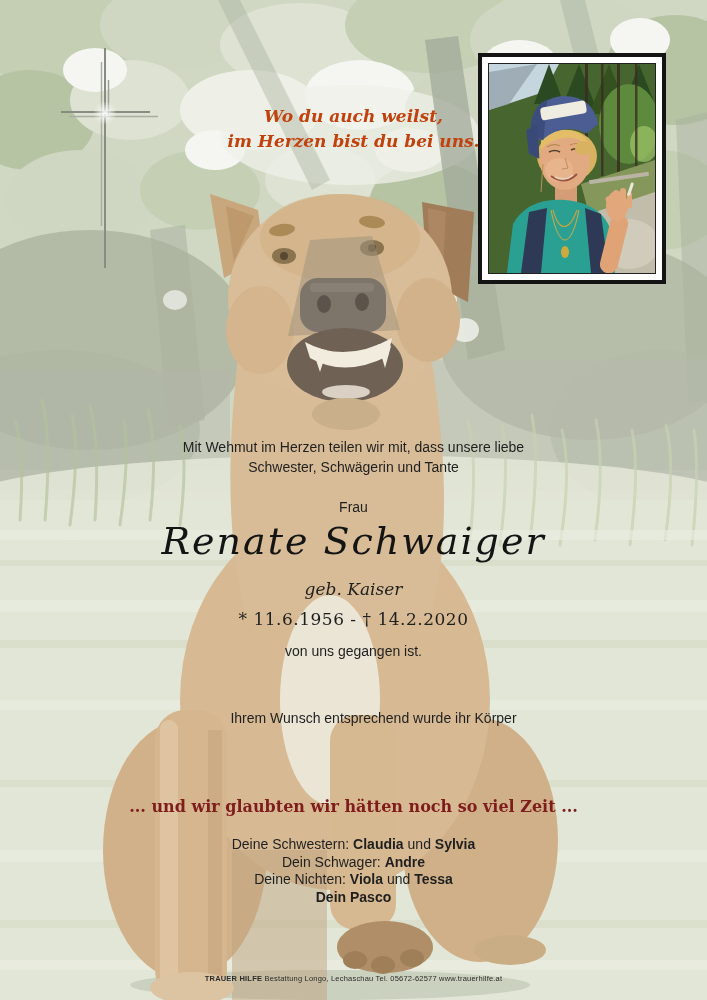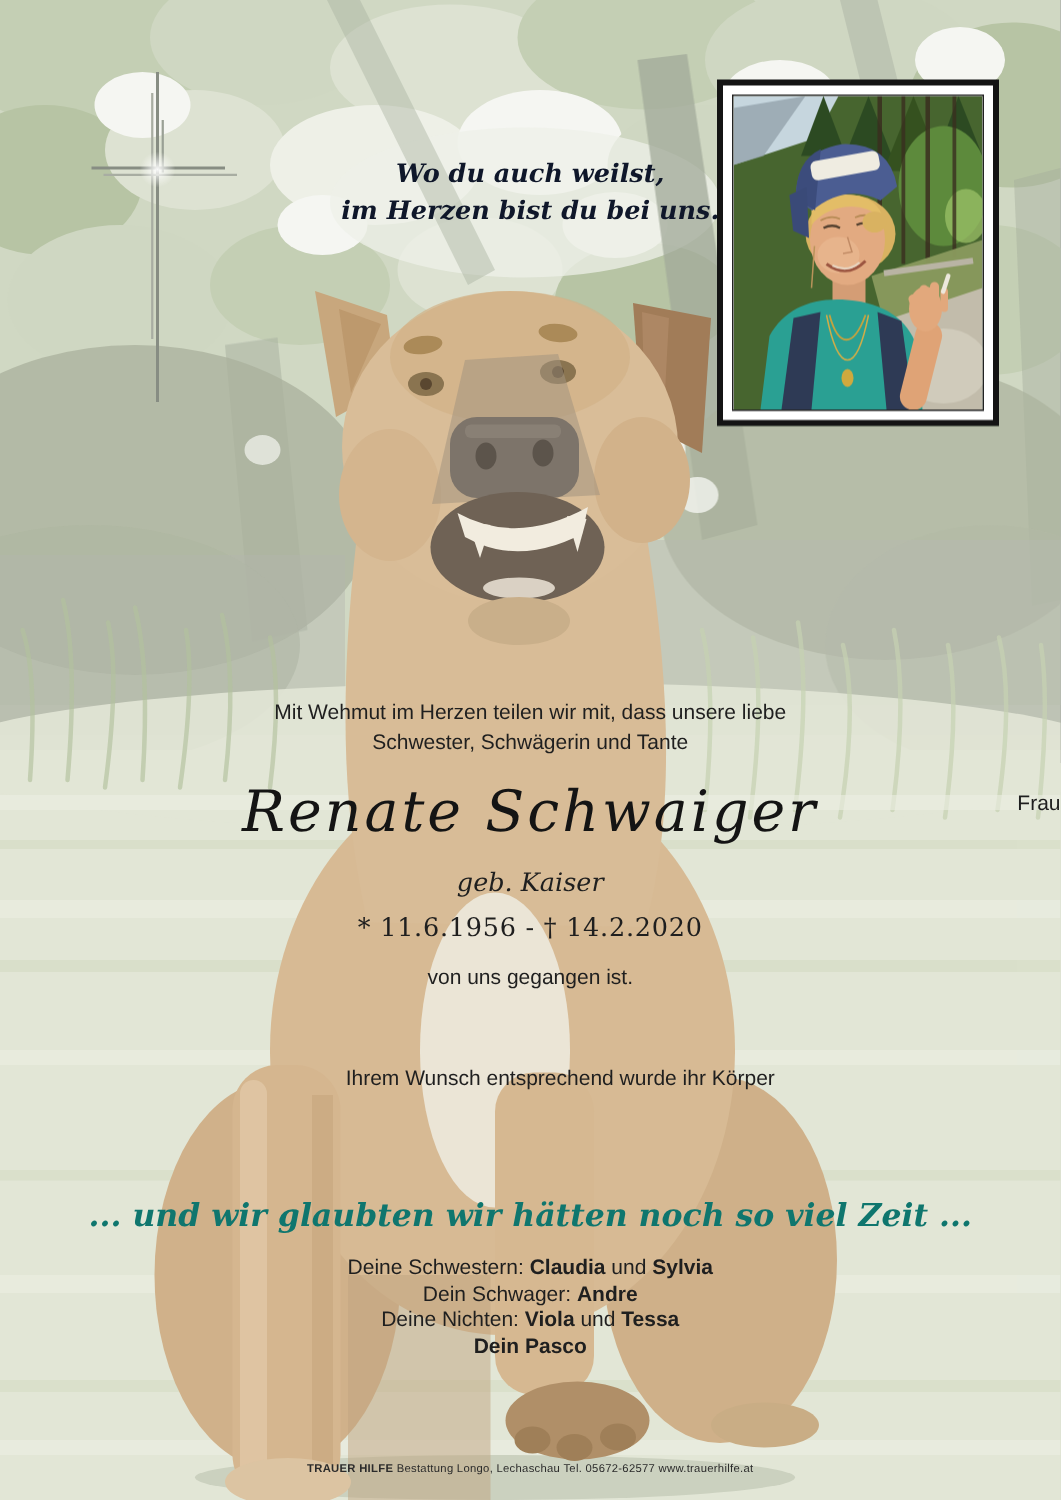--- a/index.html
+++ b/index.html
@@ -4,31 +4,31 @@
 <style>
   html,body{margin:0;padding:0;background:#888;}
   .card{
     position:relative;width:707px;height:1000px;margin:0 auto;overflow:hidden;
     background:#e3e7d9;font-family:"Liberation Sans",sans-serif;color:#1f1f1f;
   }
   .bg-svg{position:absolute;left:0;top:0;width:707px;height:1000px;}
   .cross-svg{position:absolute;left:52px;top:38px;width:116px;height:242px;}
   .txt{position:absolute;left:0;right:0;text-align:center;}
   .quote{top:104px;font-family:"DejaVu Serif",serif;font-style:italic;font-weight:600;
-         font-size:17px;line-height:25px;color:#0f172a;}
-  .announce{top:464px;font-size:14px;line-height:20px;}
-  .salutation{top:527px;font-size:14px;text-align:right;}
+         font-size:17px;line-height:25px;color:#c2410c;}
+  .announce{top:437px;font-size:14px;line-height:20px;}
+  .salutation{top:499px;font-size:14px;}
   .name{top:519px;font-family:"DejaVu Serif",serif;font-style:italic;font-size:38px;
         letter-spacing:2px;color:#141414;}
   .maiden{top:579px;font-family:"DejaVu Serif",serif;font-style:italic;font-size:17px;}
   .dates{top:609px;font-family:"DejaVu Serif",serif;font-size:17px;letter-spacing:.5px;}
   .passing{top:641px;font-size:14px;line-height:20px;}
   .wish{top:708px;font-size:14px;line-height:20px;padding-left:40px;}
-  .epitaph{top:797px;font-family:"DejaVu Serif",serif;font-style:italic;font-weight:700;
-           font-size:21px;color:#0f766e;}
+  .epitaph{top:797px;font-family:"DejaVu Serif",serif;font-weight:700;
+           font-size:16px;color:#7f1d1d;}
   .family{top:836px;font-size:14px;line-height:17.5px;}
   .family b{font-weight:700;}
   .footer{top:974px;font-size:7.5px;letter-spacing:.2px;color:#2b2b2b;}
   .footer b{font-weight:700;text-align:right;}
   .photo-frame{
     position:absolute;left:478px;top:53px;width:188px;height:231px;box-sizing:border-box;
     background:#ffffff;border:4px solid #141414;padding:6px;
   }
   .photo-inner{width:100%;height:100%;box-sizing:border-box;border:1px solid #222;overflow:hidden;}
   .photo-inner svg{display:block;width:100%;height:100%;}

